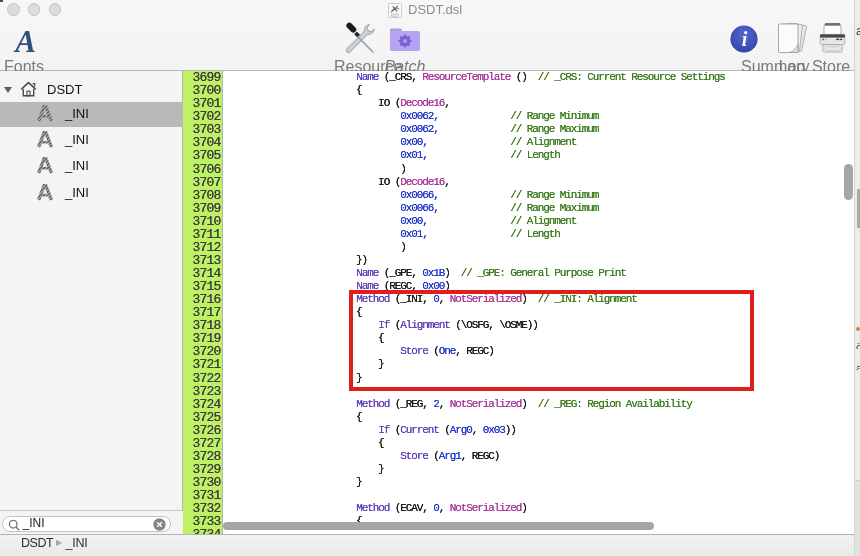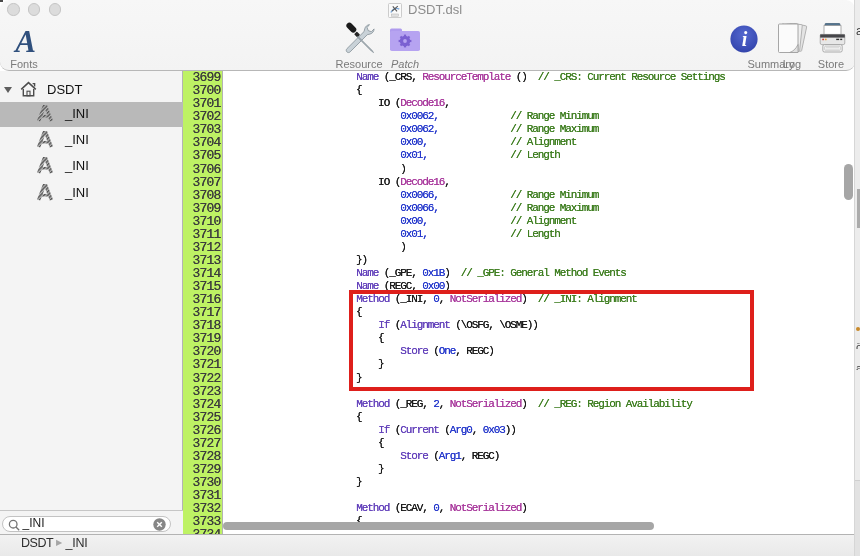--- a/index.html
+++ b/index.html
@@ -3,25 +3,25 @@
 <meta charset="utf-8">
 <style>
   * { margin:0; padding:0; box-sizing:border-box; }
   html,body { width:860px; height:556px; overflow:hidden; }
   body { position:relative; font-family:"Liberation Sans", sans-serif; background:#fff; }
   .abs { position:absolute; }
 
   
   #toolbar { left:0; top:0; width:855px; height:71px;
     background:linear-gradient(#f7f7f7,#f3f3f3);
-    border-bottom:1px solid #b7b7b7;border-radius:9px; }
+    border-bottom:1px solid #b7b7b7; }
   .tl { position:absolute; top:3px; width:12.5px; height:12.5px; border-radius:50%;
     background:#dcdcdc; border:1px solid #c5c5c5; }
   #title { position:absolute; top:2px; left:408px; font-size:13px; color:#8c8c8c; }
-  .tlabel { position:absolute; font-size:11px; color:#7a7a7a; text-align:center; }
+  .tlabel { position:absolute; font-size:16px; color:#7a7a7a; text-align:center; }
 
   
   #sidebar { left:0; top:71px; width:183px; height:463px; background:#f4f4f4;
     border-right:1px solid #b3b3b3; }
   .trow { position:absolute; left:0; width:183px; height:26px; font-size:13px; color:#111; }
   .sel { background:#b9b9b9; }
 
   
   #searcharea { left:0; top:510px; width:183px; height:24px; background:#f4f4f4;
     border-top:1px solid #c6c6c6; }
@@ -287,21 +287,21 @@
                                 <i class="n">0x00,</i>               <i class="c">// Alignment</i>
                                 <i class="n">0x01,</i>               <i class="c">// Length</i>
                                 )
                             IO (<i class="m">Decode16</i>,
                                 <i class="n">0x0066,</i>             <i class="c">// Range Minimum</i>
                                 <i class="n">0x0066,</i>             <i class="c">// Range Maximum</i>
                                 <i class="n">0x00,</i>               <i class="c">// Alignment</i>
                                 <i class="n">0x01,</i>               <i class="c">// Length</i>
                                 )
                         })
-                        <i class="k">Name</i> (_GPE, <i class="n">0x1B</i>)  <i class="c">// _GPE: General Method Events</i>
+                        <i class="k">Name</i> (_GPE, <i class="n">0x1B</i>)  <i class="c">// _GPE: General Purpose Print</i>
                         <i class="k">Name</i> (REGC, <i class="n">0x00</i>)
                         <i class="k">Method</i> (_INI, <i class="n">0</i>, <i class="m">NotSerialized</i>)  <i class="c">// _INI: Alignment</i>
                         {
                             <i class="k">If</i> (<i class="k">Alignment</i> (\OSFG, \OSME))
                             {
                                 <i class="k">Store</i> (<i class="n">One</i>, REGC)
                             }
                         }
 
                         <i class="k">Method</i> (_REG, <i class="n">2</i>, <i class="m">NotSerialized</i>)  <i class="c">// _REG: Region Availability</i>

